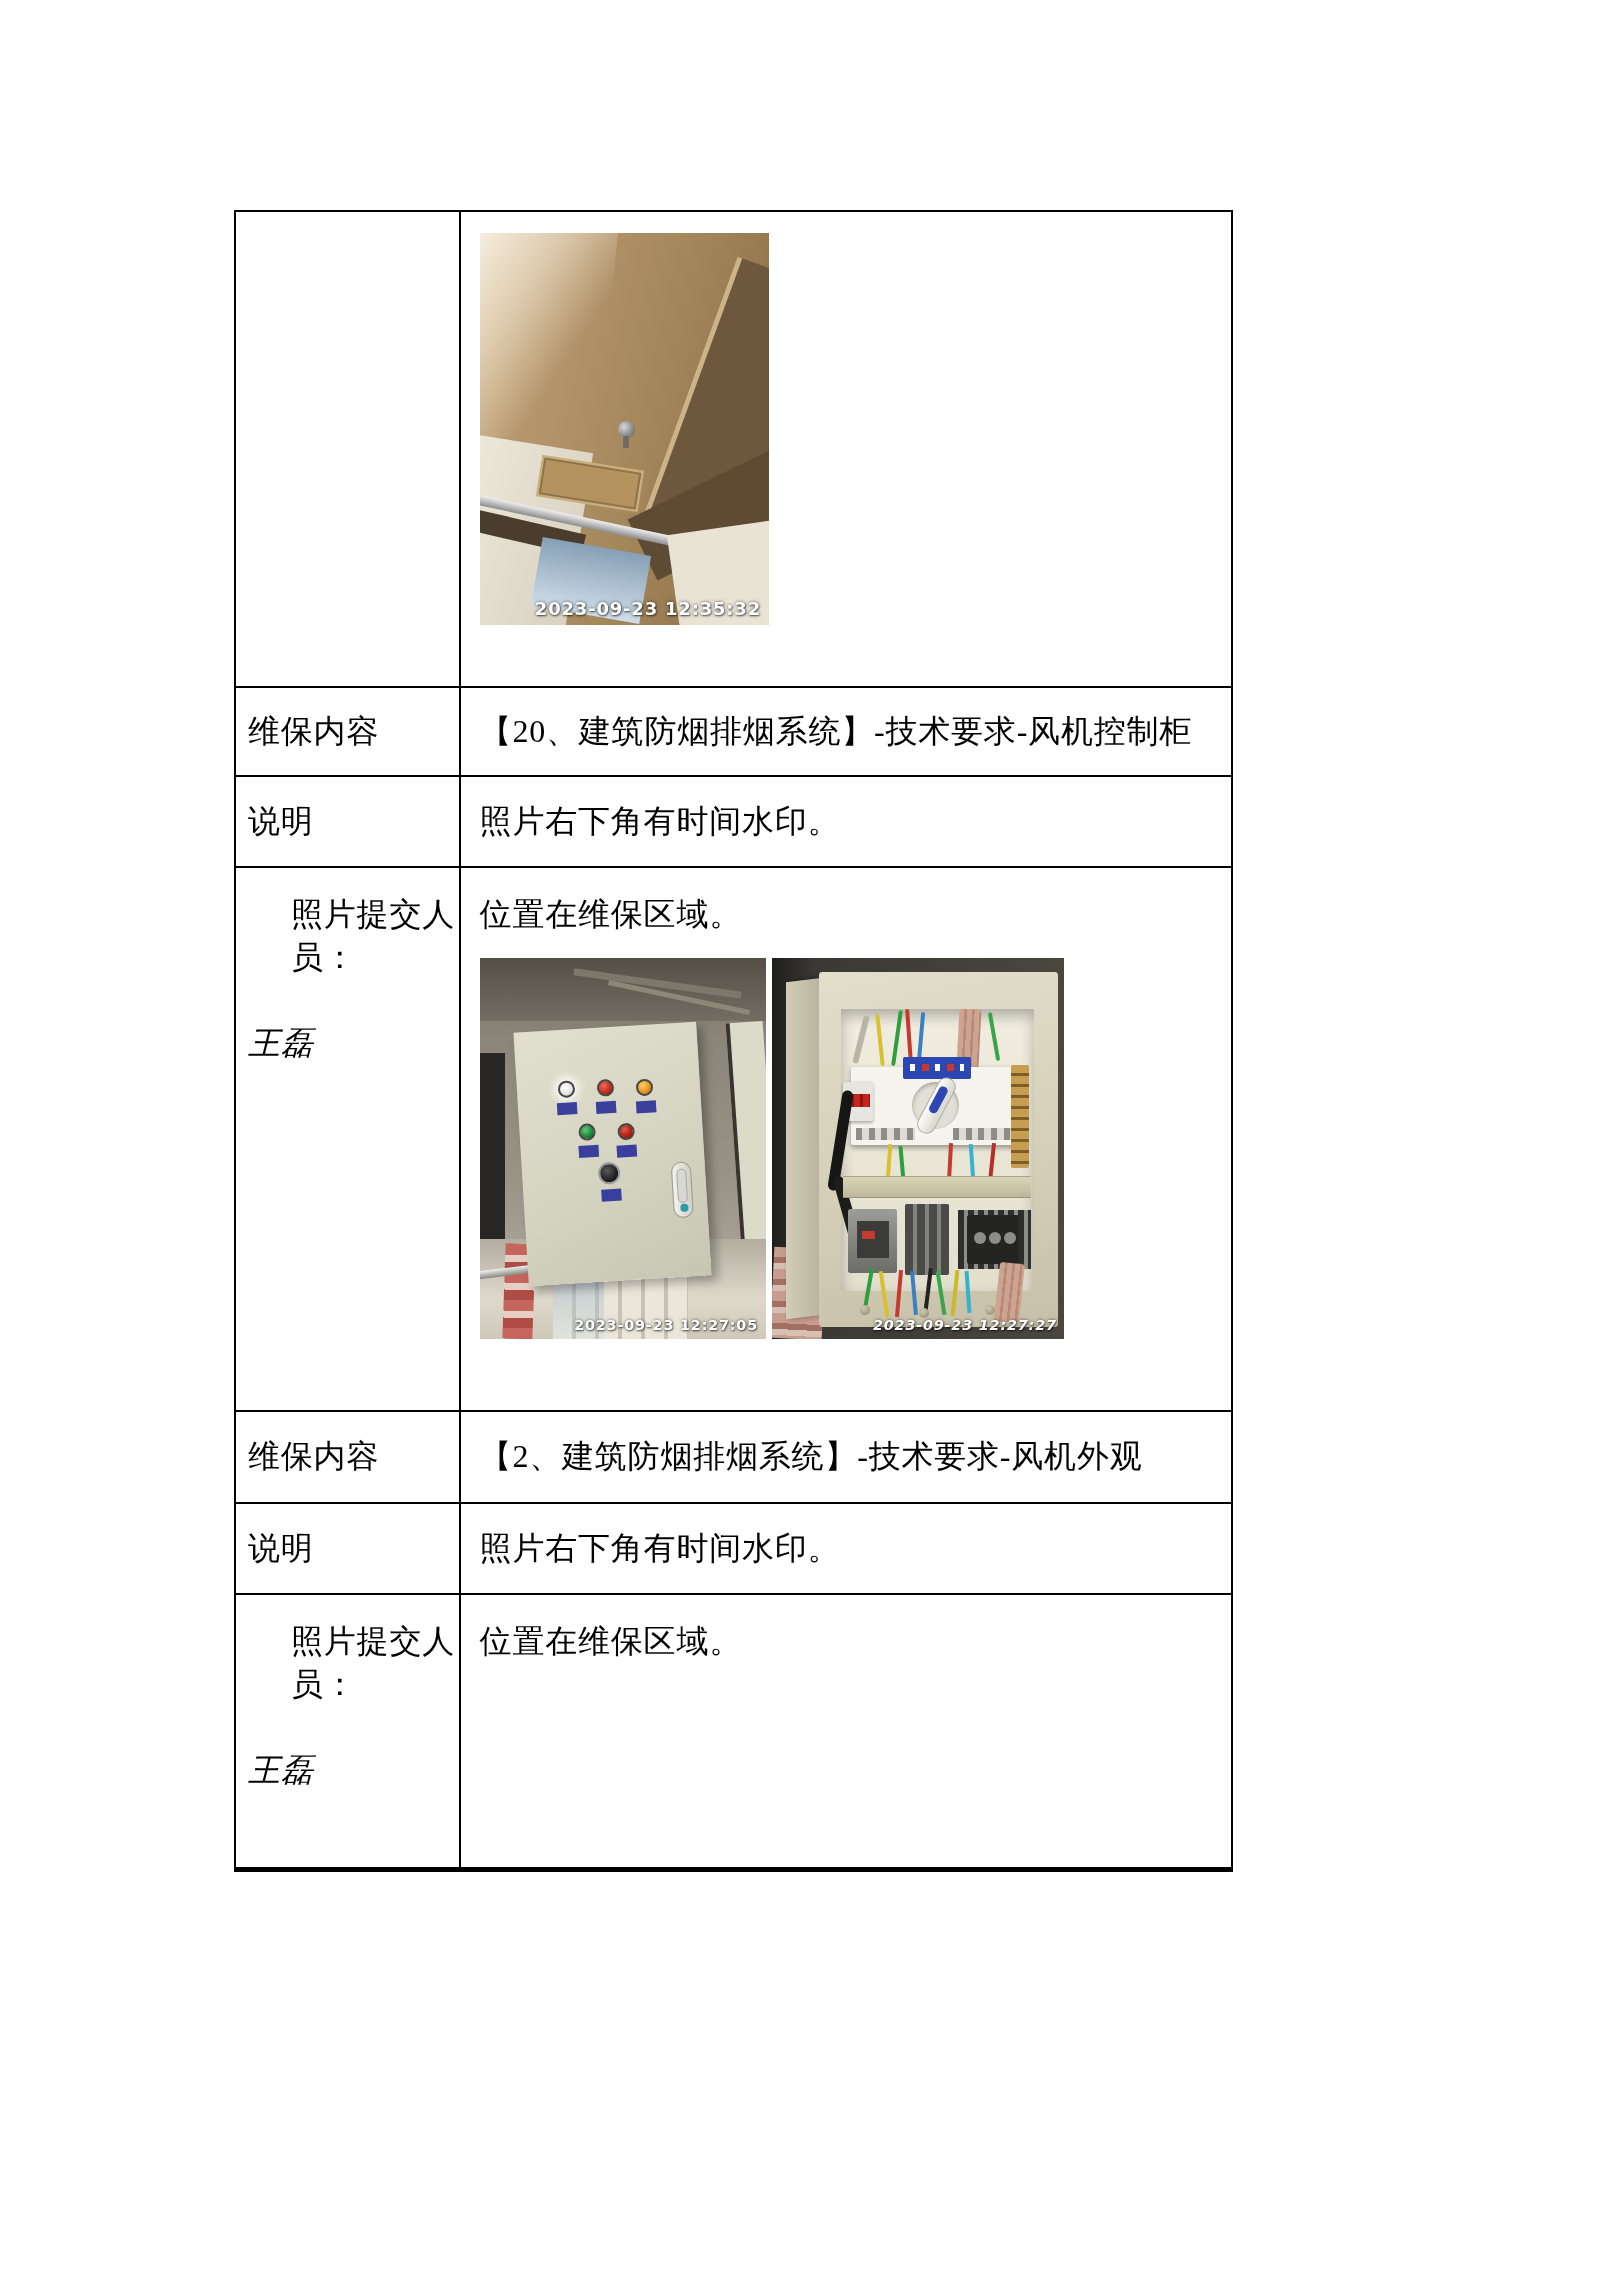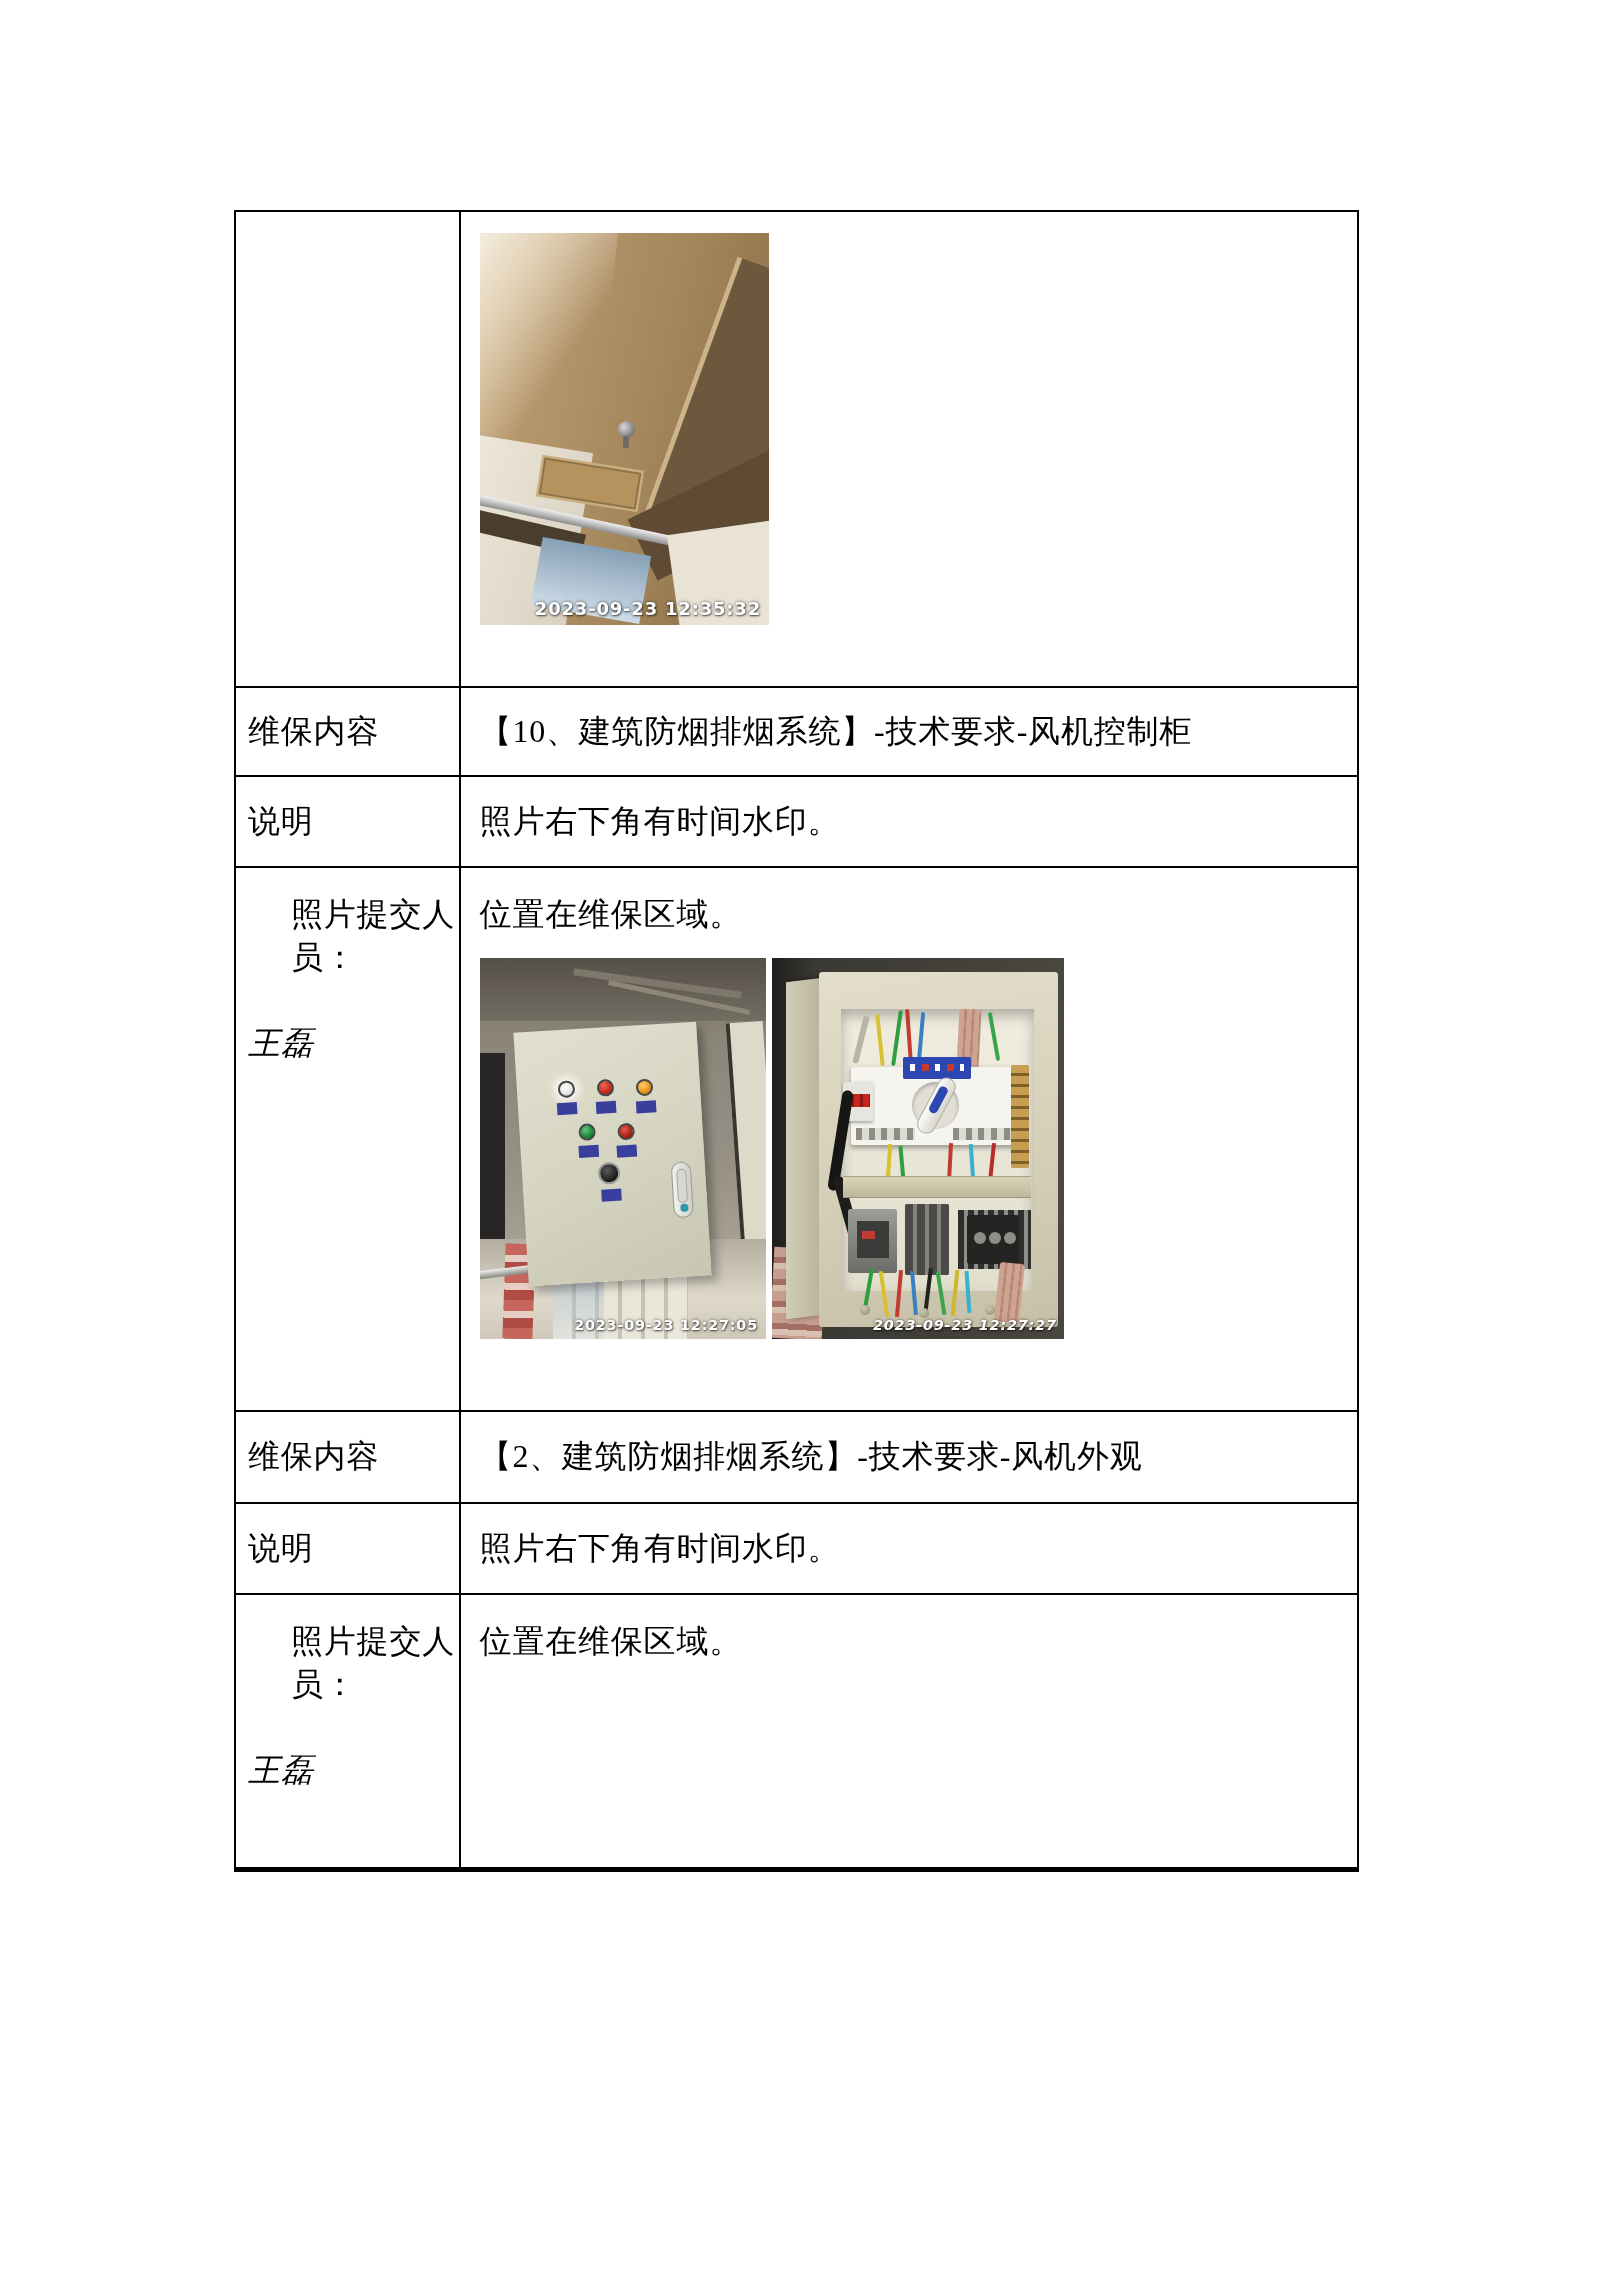--- a/index.html
+++ b/index.html
@@ -3,21 +3,21 @@
 <meta charset="utf-8">
 <style>
   * { margin:0; padding:0; box-sizing:border-box; }
   html,body { background:#ffffff; }
   .page {
     position:relative; width:1624px; height:2295px; background:#ffffff; overflow:hidden;
     font-family:"Liberation Serif","DejaVu Serif",serif; color:#000;
   }
   
   .tbl {
-    position:absolute; left:234px; top:210px; width:1125px;
+    position:absolute; left:234px; top:210px; width:999px;
     border:2.5px solid #000; border-bottom-width:5px; background:#fff;
   }
   .trow { display:flex; width:100%; }
   .trow + .trow { border-top:2.5px solid #000; }
   .cl { width:225px; border-right:2.5px solid #000; padding-left:12px; }
   .cr { flex:1; padding-left:18.6px; }
   .r1 { height:474px; }
   .r2 { height:89px; }
   .r3 { height:91px; }
   .r4 { height:544px; }
@@ -80,21 +80,21 @@
           <div class="ts" style="font-size:18px;">2023-09-23 12:35:32</div>
         </div>
       </div>
     </div>
 
     <div class="trow r2">
       <div class="cl vc">
         <span class="cjk">维保内容</span>
       </div>
       <div class="cr vc">
-        <span class="cjk">【10、建筑防烟排烟系统】-技术要求-风机控制柜</span>
+        <span class="cjk">【20、建筑防烟排烟系统】-技术要求-风机控制柜</span>
       </div>
     </div>
 
     <div class="trow r3">
       <div class="cl vc">
         <span class="cjk">说明</span>
       </div>
       <div class="cr vc">
         <span class="cjk">照片右下角有时间水印。</span>
       </div>

